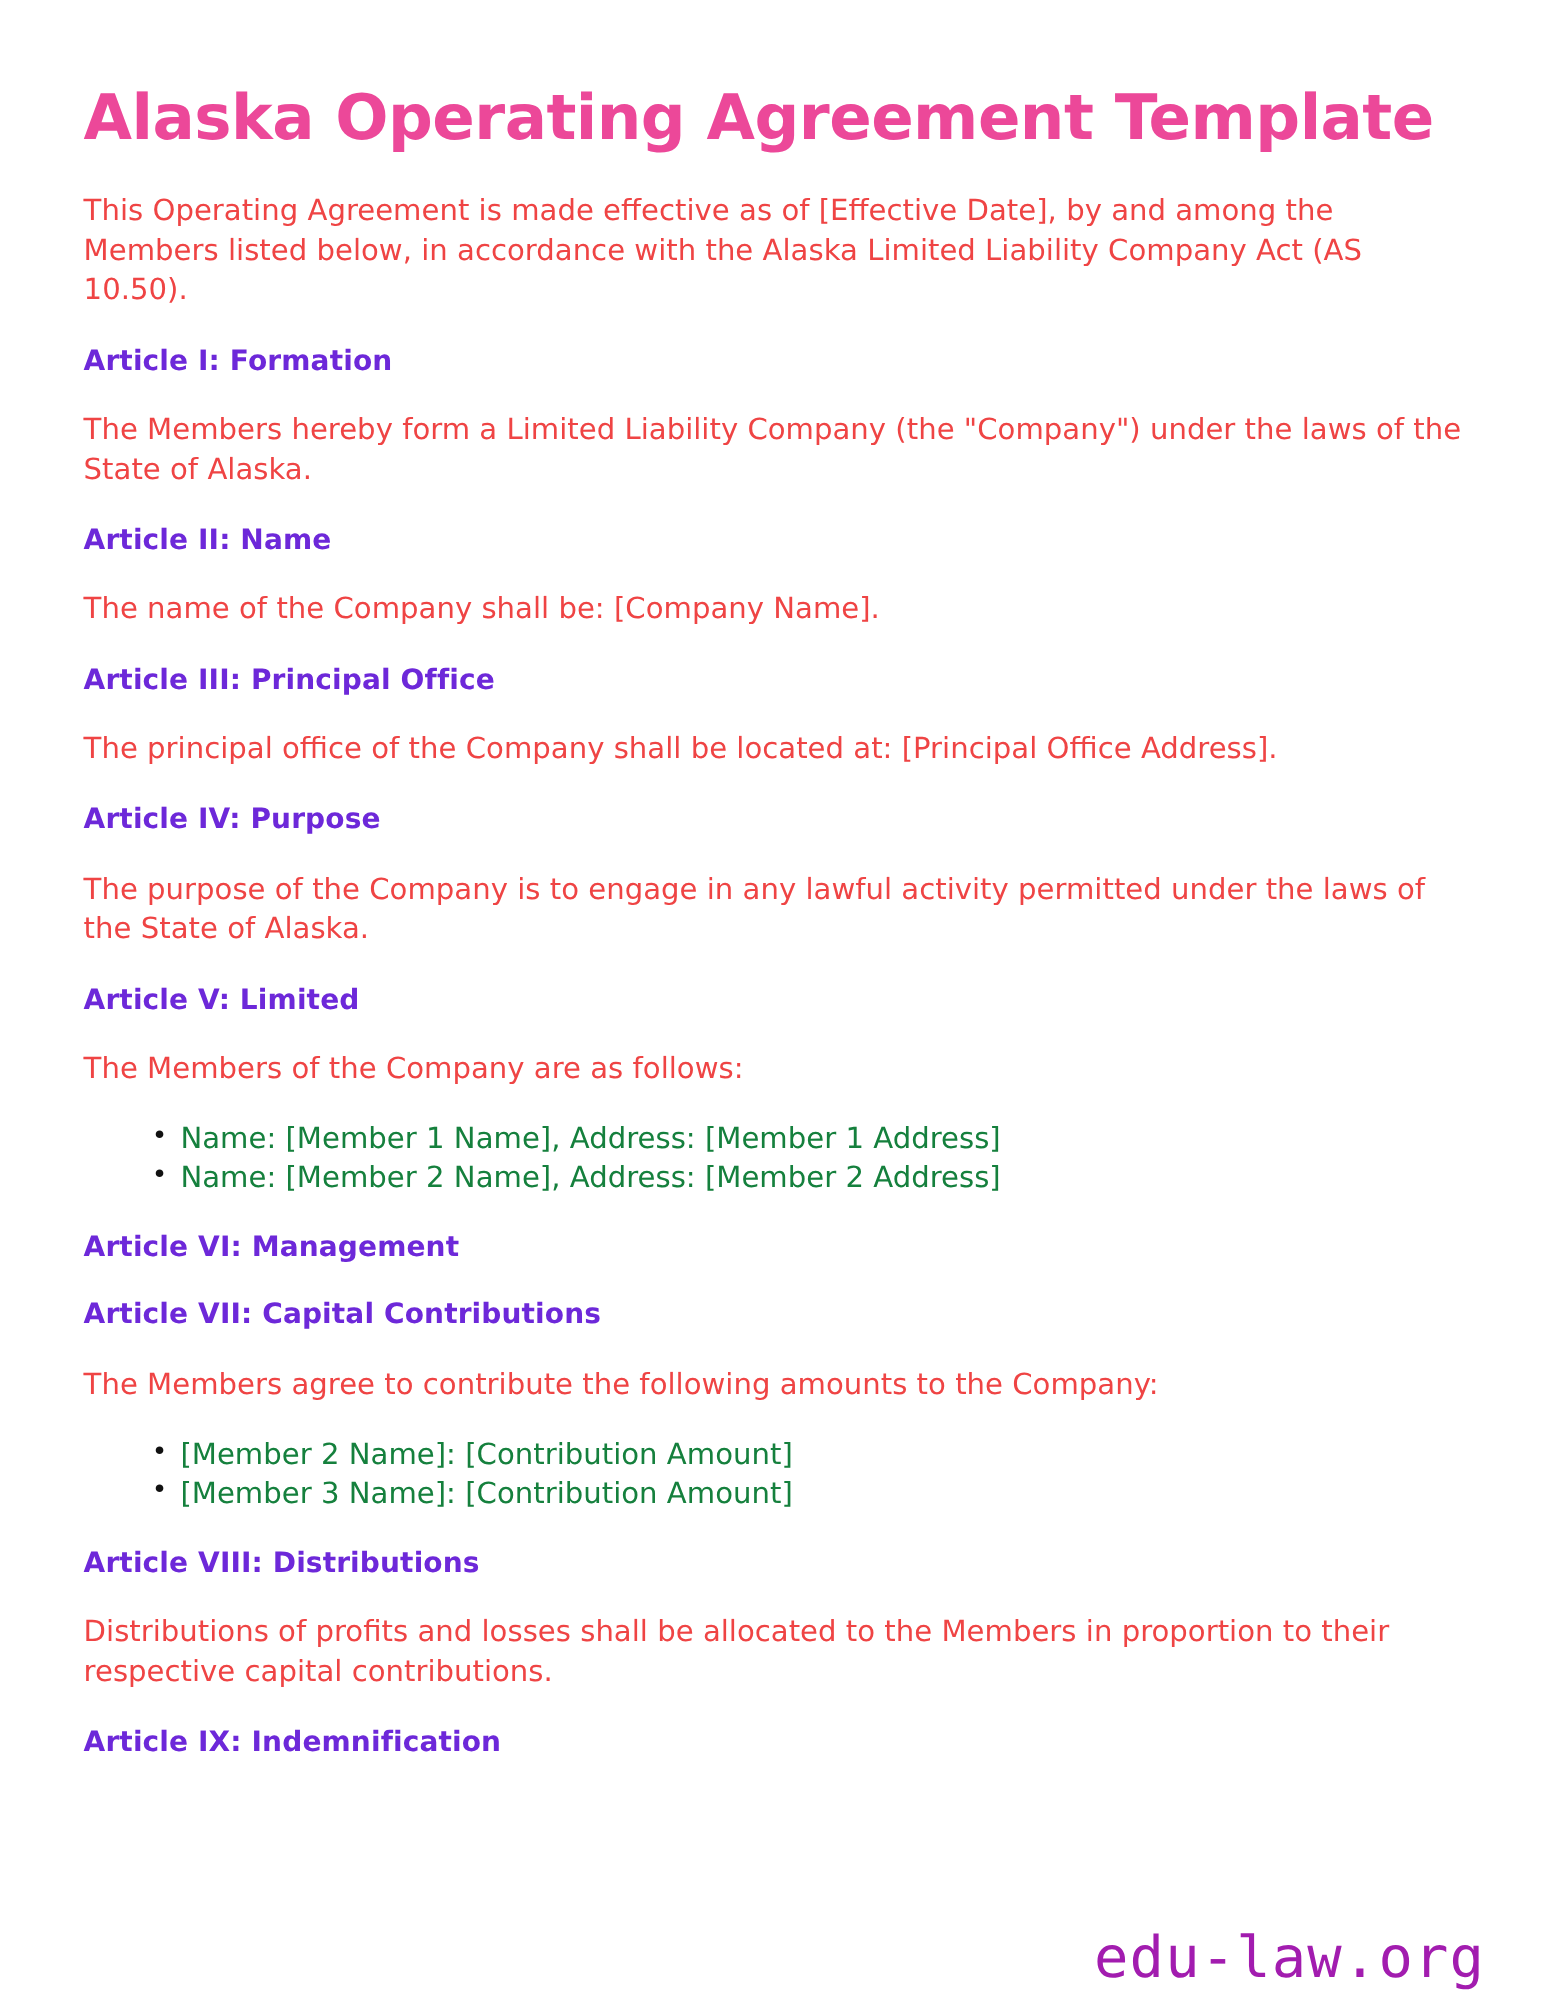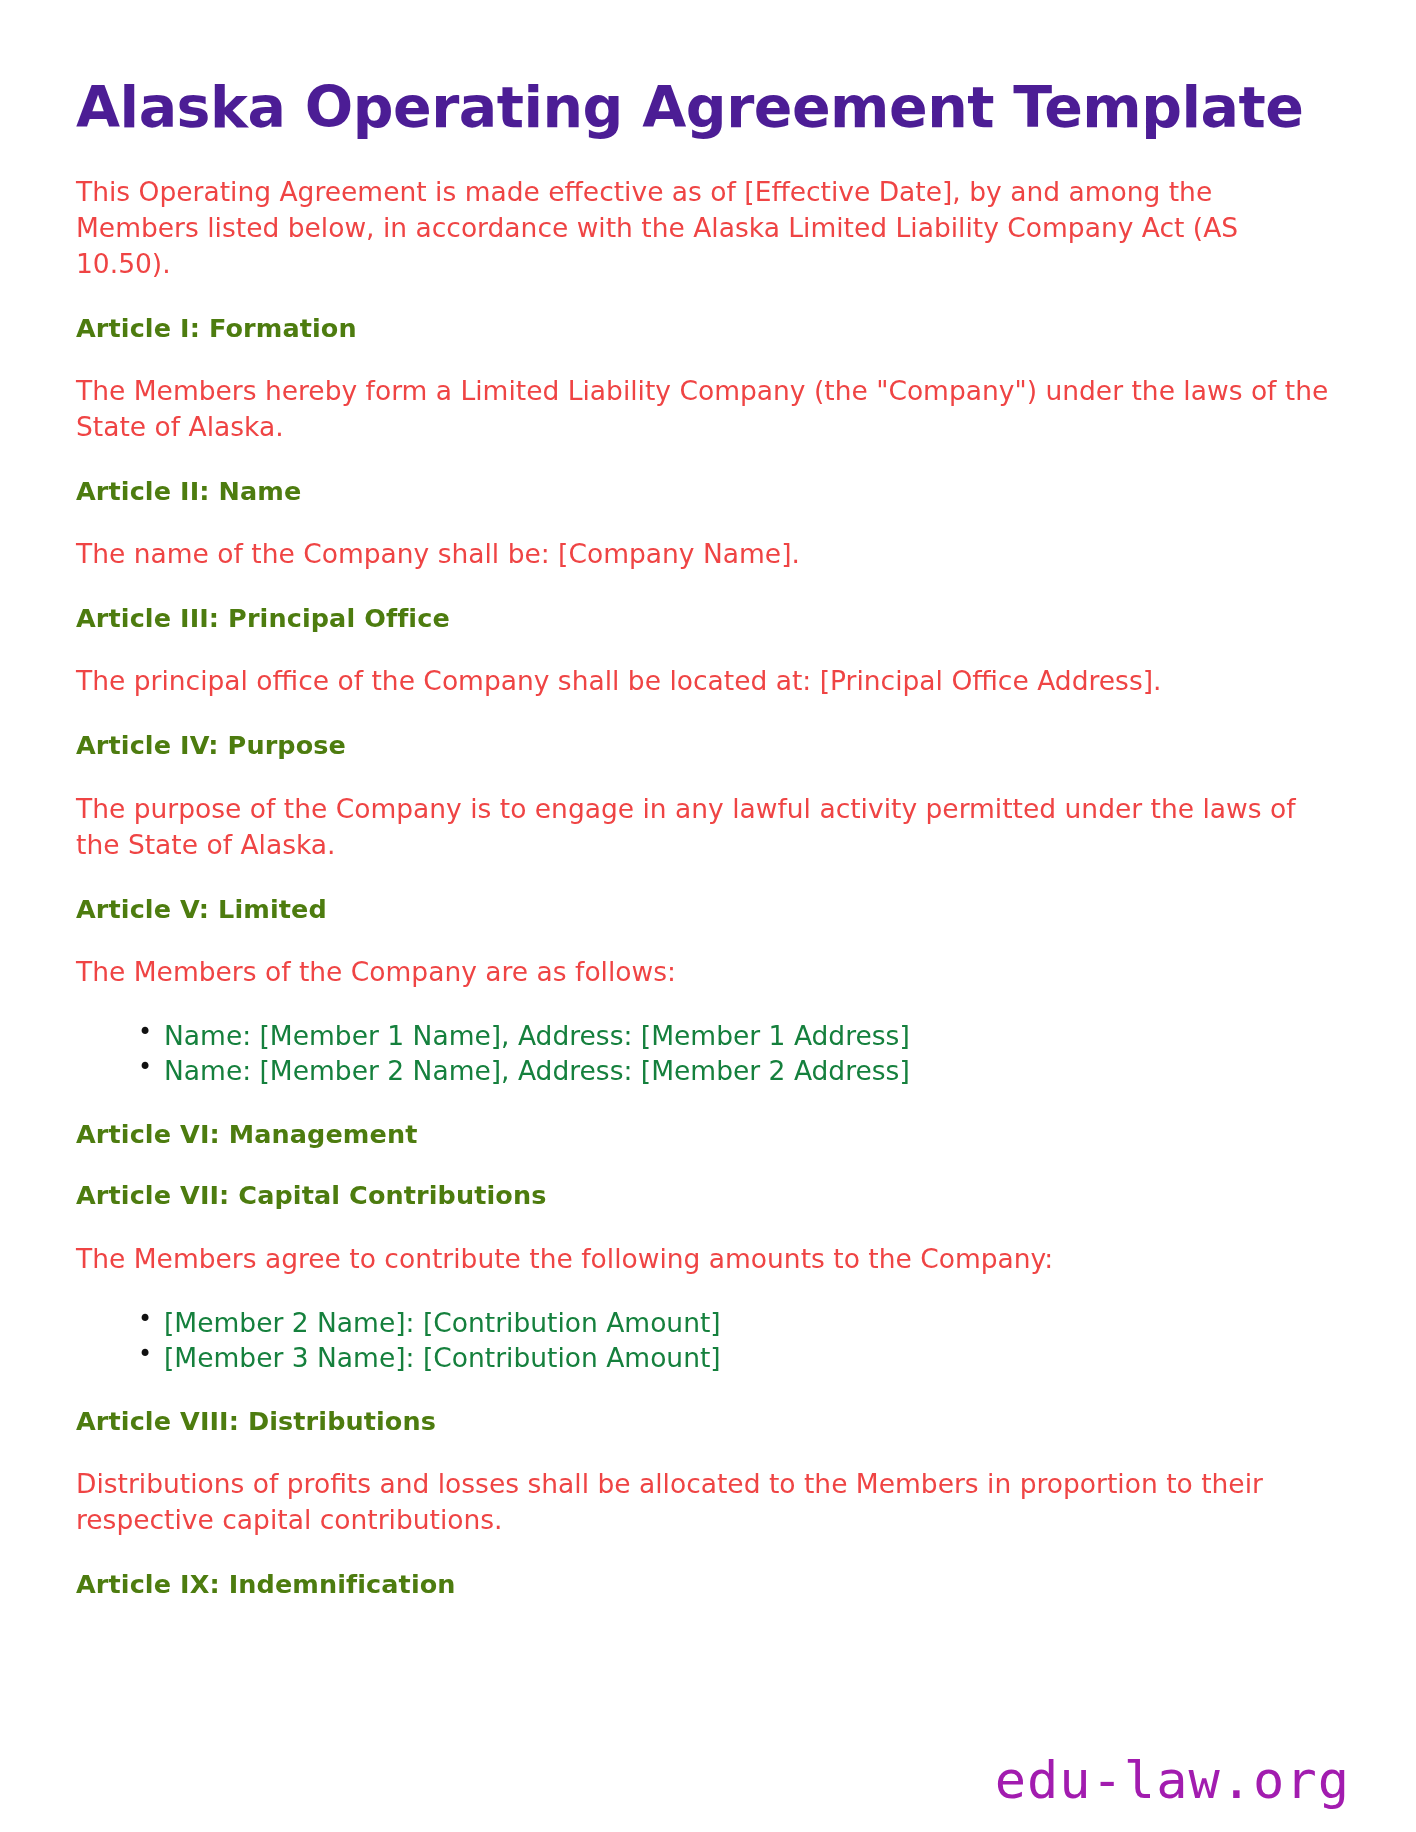--- a/index.html
+++ b/index.html
@@ -27,42 +27,42 @@
     padding: 62px 74px 0 76px;
   }
 
   .doc-title {
     font-family: "DejaVu Sans", sans-serif;
     font-weight: bold;
     font-size: 57px;
     line-height: 1.12;
     letter-spacing: -0.5px;
     margin: 14px 0 34px 0;
-    color: #4c1d95;
+    color: #ec4899;
     white-space: nowrap;
   }
 
   .para {
     font-size: 26.5px;
     line-height: 1.36;
     margin: 0 0 30px 0;
     color: #ef4444;
     max-width: 1262px;
   }
 
   .para.tight {
     margin-bottom: 28px;
   }
 
   .art-heading {
     font-weight: bold;
     font-size: 25.5px;
     line-height: 1.3;
     margin: 0 0 28px 0;
-    color: #4d7c0f;
+    color: #6d28d9;
     letter-spacing: 0.1px;
   }
 
   ul.bullets {
     margin: 0 0 30px 0;
     padding: 0 0 0 62px;
     list-style: none;
   }
 
   ul.bullets li {

